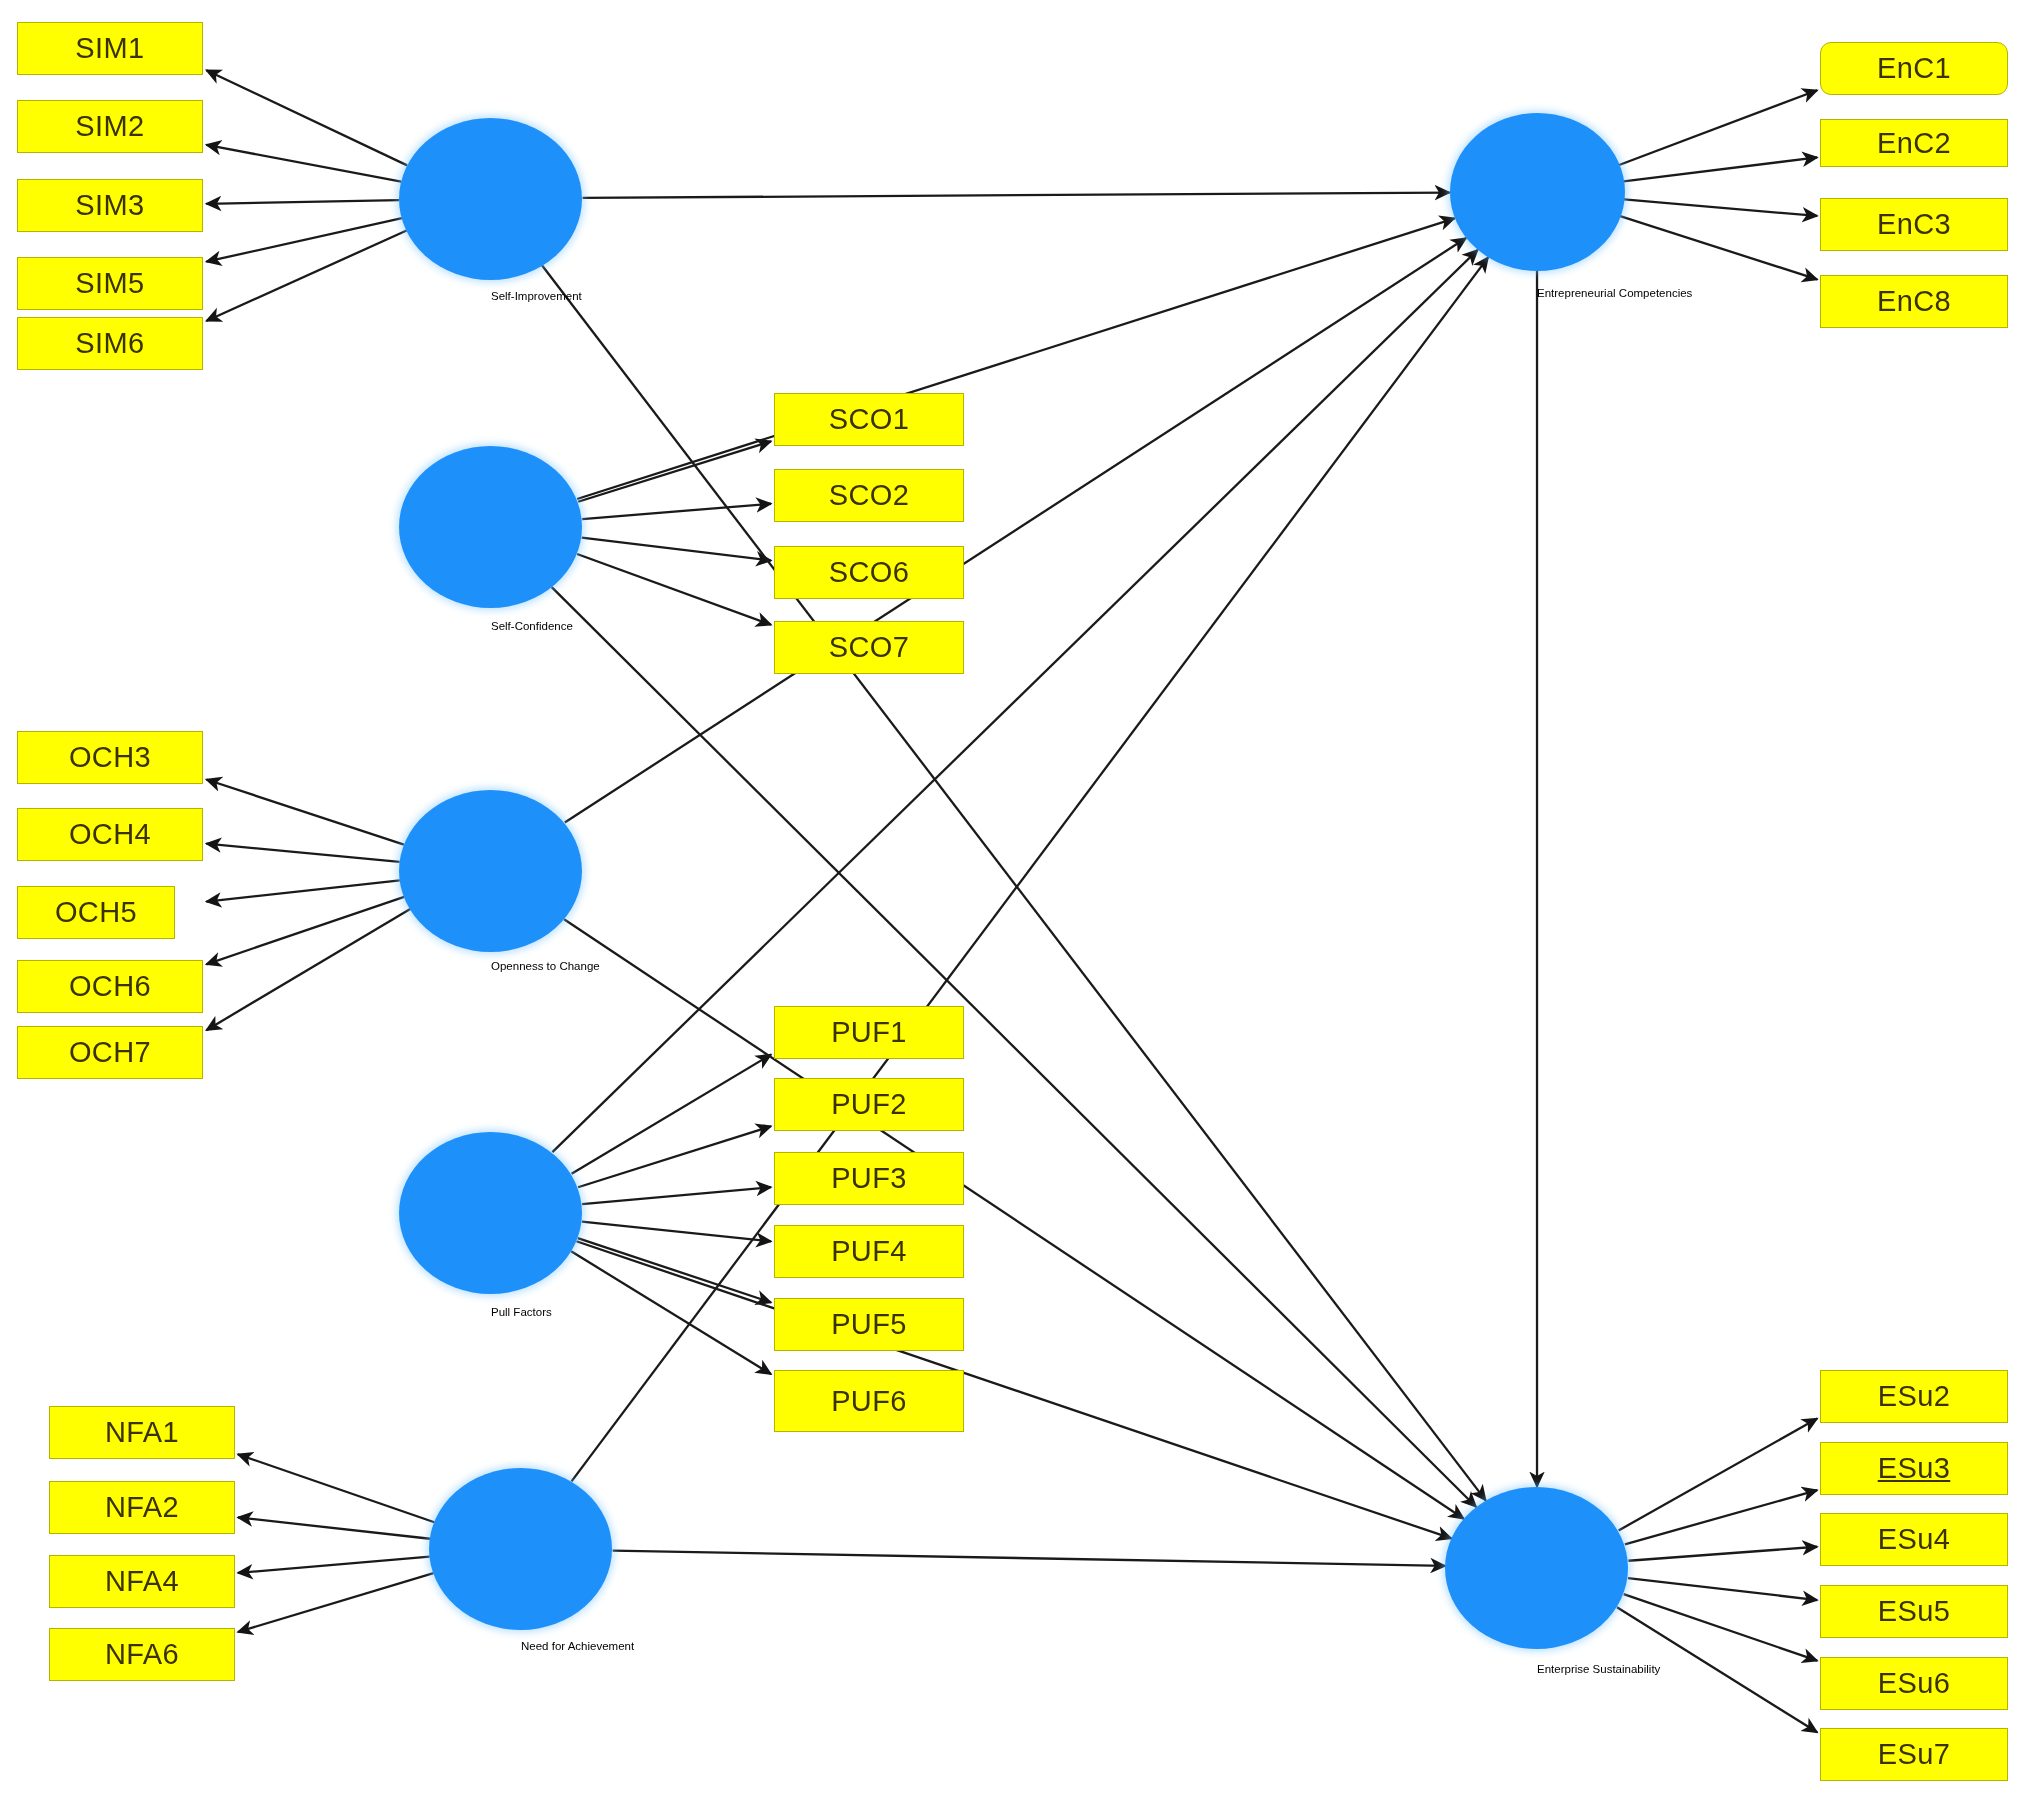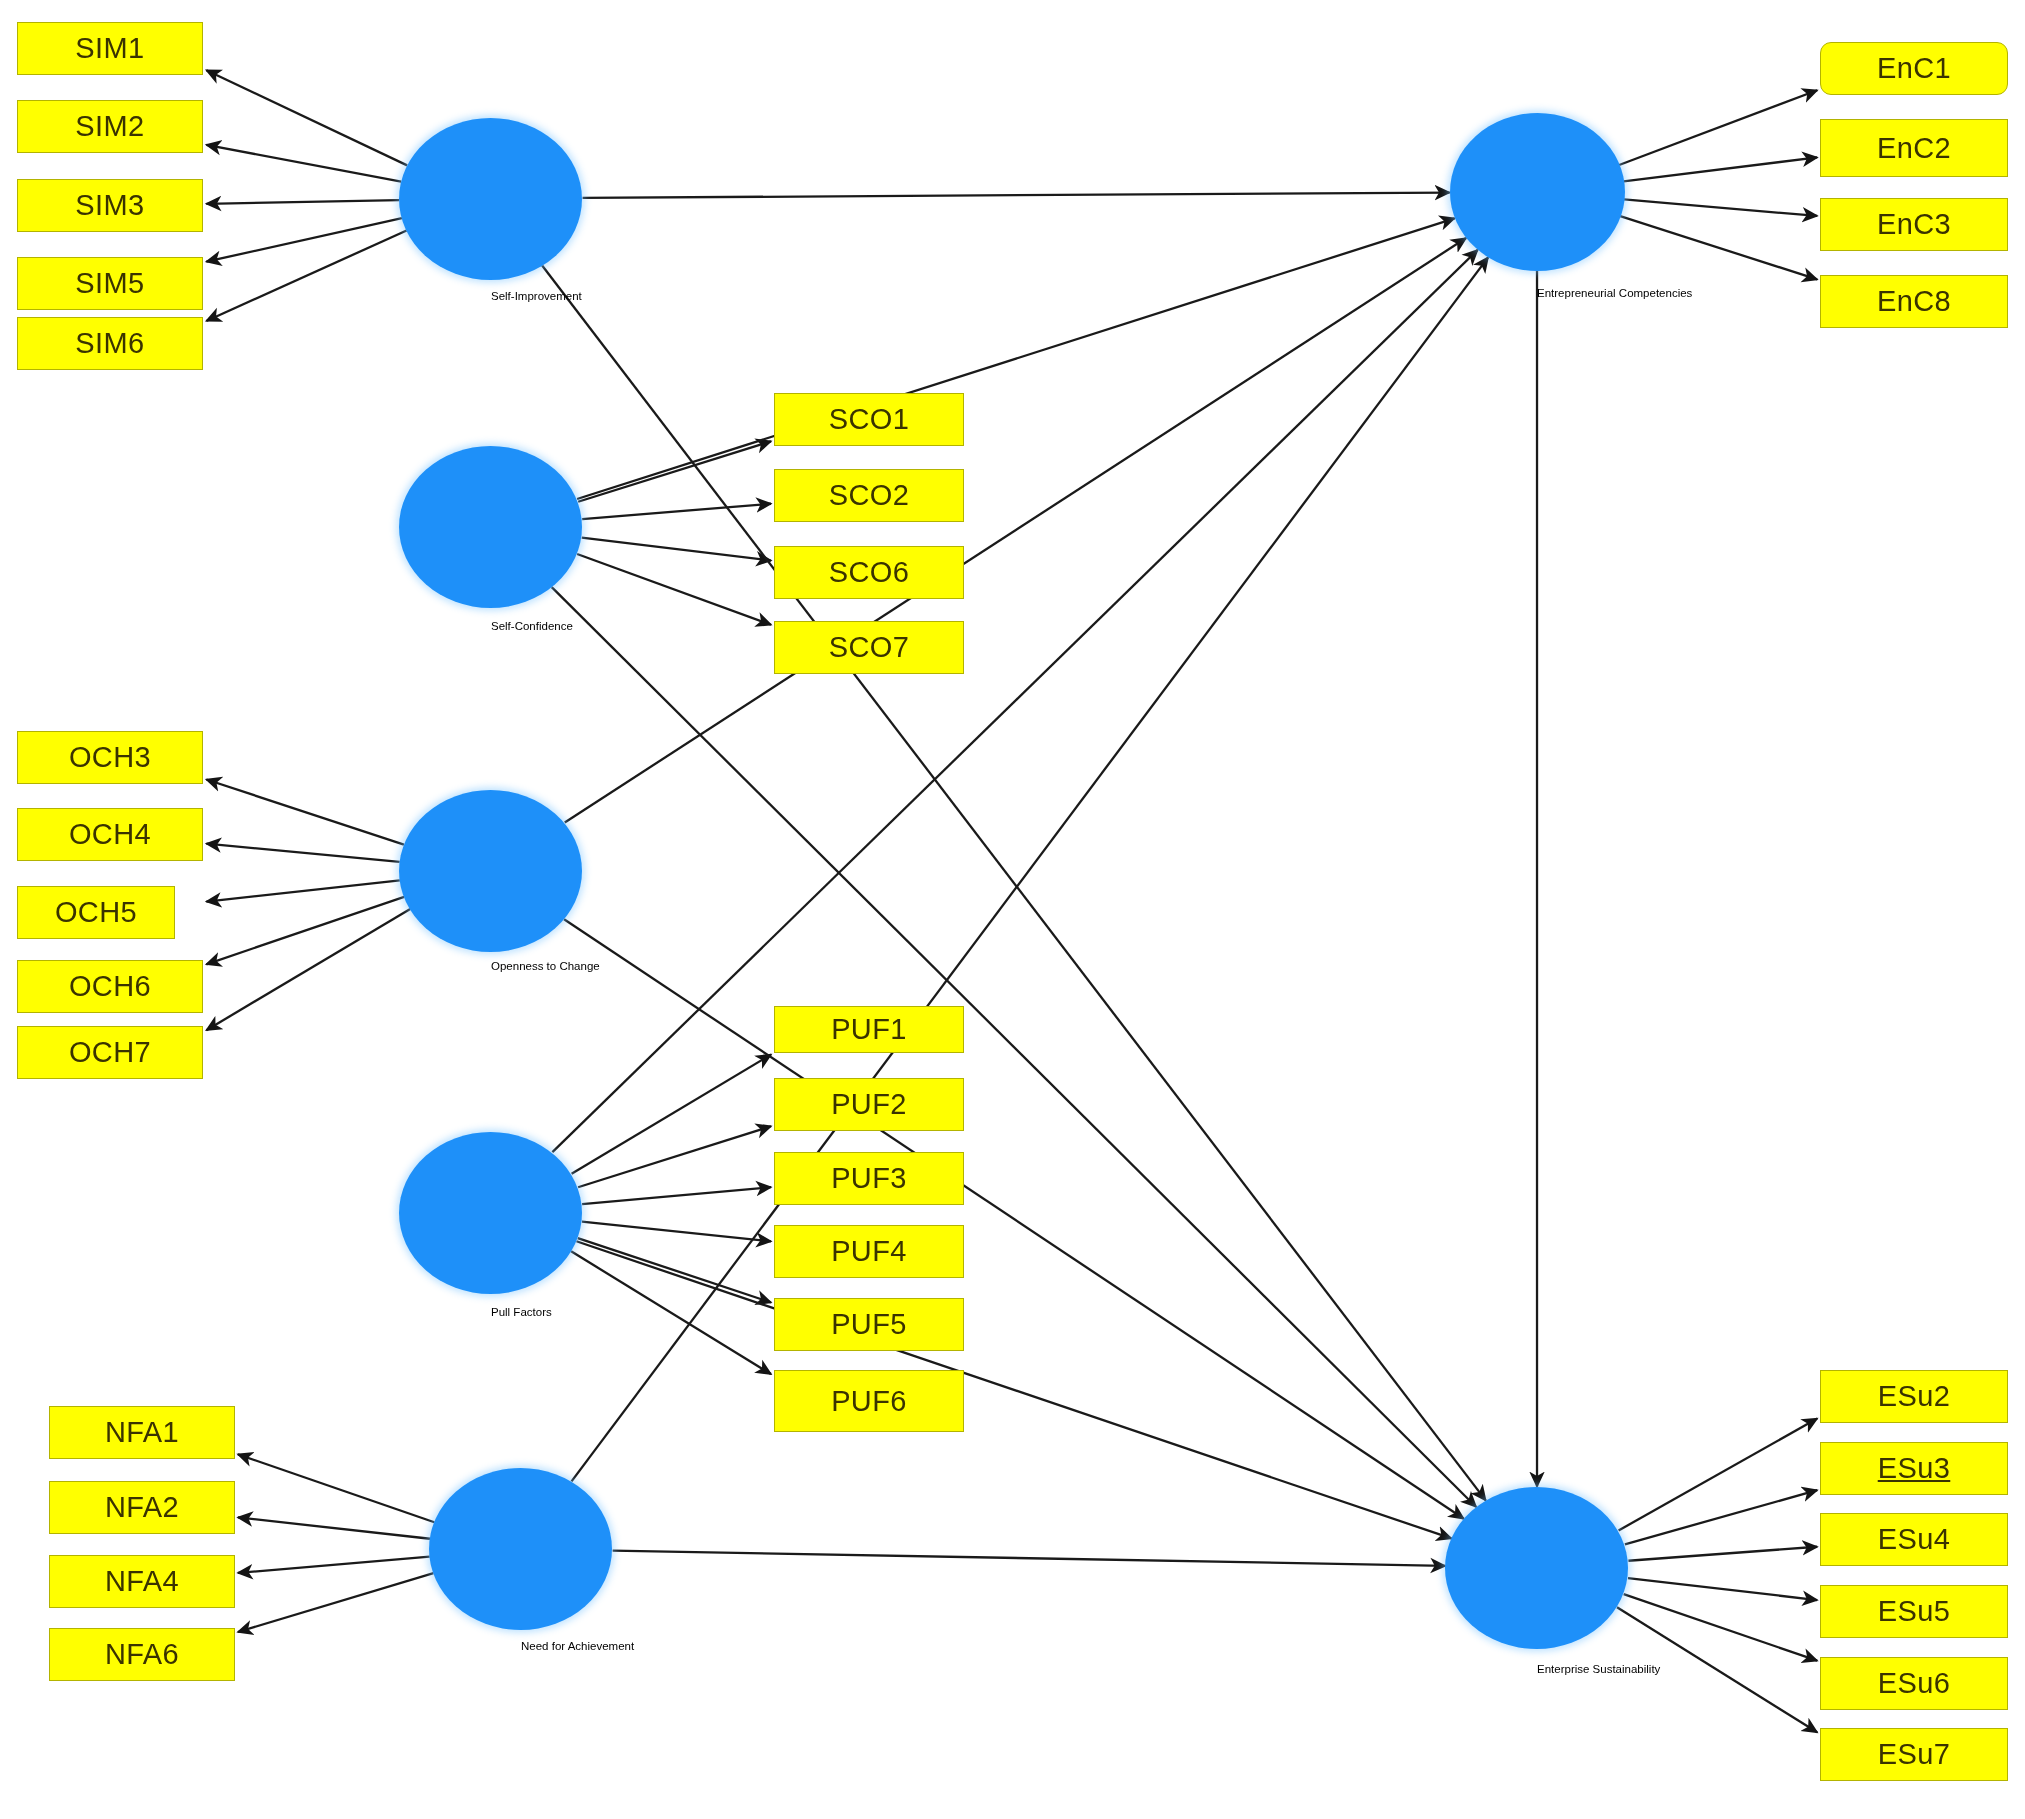--- a/index.html
+++ b/index.html
@@ -99,32 +99,32 @@
       <div class="ind-box" style="left: 17px; top: 317px; width: 186px; height: 53px;">SIM6</div>
       <div class="ind-box" style="left: 774px; top: 393px; width: 190px; height: 53px;">SCO1</div>
       <div class="ind-box" style="left: 774px; top: 469px; width: 190px; height: 53px;">SCO2</div>
       <div class="ind-box" style="left: 774px; top: 546px; width: 190px; height: 53px;">SCO6</div>
       <div class="ind-box" style="left: 774px; top: 621px; width: 190px; height: 53px;">SCO7</div>
       <div class="ind-box" style="left: 17px; top: 731px; width: 186px; height: 53px;">OCH3</div>
       <div class="ind-box" style="left: 17px; top: 808px; width: 186px; height: 53px;">OCH4</div>
       <div class="ind-box" style="left: 17px; top: 886px; width: 158px; height: 53px;">OCH5</div>
       <div class="ind-box" style="left: 17px; top: 960px; width: 186px; height: 53px;">OCH6</div>
       <div class="ind-box" style="left: 17px; top: 1026px; width: 186px; height: 53px;">OCH7</div>
-      <div class="ind-box" style="left: 774px; top: 1006px; width: 190px; height: 47px;">PUF1</div>
+      <div class="ind-box" style="left: 774px; top: 1006px; width: 190px; height: 53px;">PUF1</div>
       <div class="ind-box" style="left: 774px; top: 1078px; width: 190px; height: 53px;">PUF2</div>
       <div class="ind-box" style="left: 774px; top: 1152px; width: 190px; height: 53px;">PUF3</div>
       <div class="ind-box" style="left: 774px; top: 1225px; width: 190px; height: 53px;">PUF4</div>
       <div class="ind-box" style="left: 774px; top: 1298px; width: 190px; height: 53px;">PUF5</div>
       <div class="ind-box" style="left: 774px; top: 1370px; width: 190px; height: 62px;">PUF6</div>
       <div class="ind-box" style="left: 49px; top: 1406px; width: 186px; height: 53px;">NFA1</div>
       <div class="ind-box" style="left: 49px; top: 1481px; width: 186px; height: 53px;">NFA2</div>
       <div class="ind-box" style="left: 49px; top: 1555px; width: 186px; height: 53px;">NFA4</div>
       <div class="ind-box" style="left: 49px; top: 1628px; width: 186px; height: 53px;">NFA6</div>
       <div class="ind-box" style="left: 1820px; top: 42px; width: 188px; height: 53px; border-radius: 11px;">EnC1</div>
-      <div class="ind-box" style="left: 1820px; top: 119px; width: 188px; height: 58px;">EnC2</div>
+      <div class="ind-box" style="left: 1820px; top: 119px; width: 188px; height: 48px;">EnC2</div>
       <div class="ind-box" style="left: 1820px; top: 198px; width: 188px; height: 53px;">EnC3</div>
       <div class="ind-box" style="left: 1820px; top: 275px; width: 188px; height: 53px;">EnC8</div>
       <div class="ind-box" style="left: 1820px; top: 1370px; width: 188px; height: 53px;">ESu2</div>
       <div class="ind-box" style="left: 1820px; top: 1442px; width: 188px; height: 53px; text-decoration: underline;">ESu3</div>
       <div class="ind-box" style="left: 1820px; top: 1513px; width: 188px; height: 53px;">ESu4</div>
       <div class="ind-box" style="left: 1820px; top: 1585px; width: 188px; height: 53px;">ESu5</div>
       <div class="ind-box" style="left: 1820px; top: 1657px; width: 188px; height: 53px;">ESu6</div>
       <div class="ind-box" style="left: 1820px; top: 1728px; width: 188px; height: 53px;">ESu7</div>
     </div>
   <div id="constructs">

